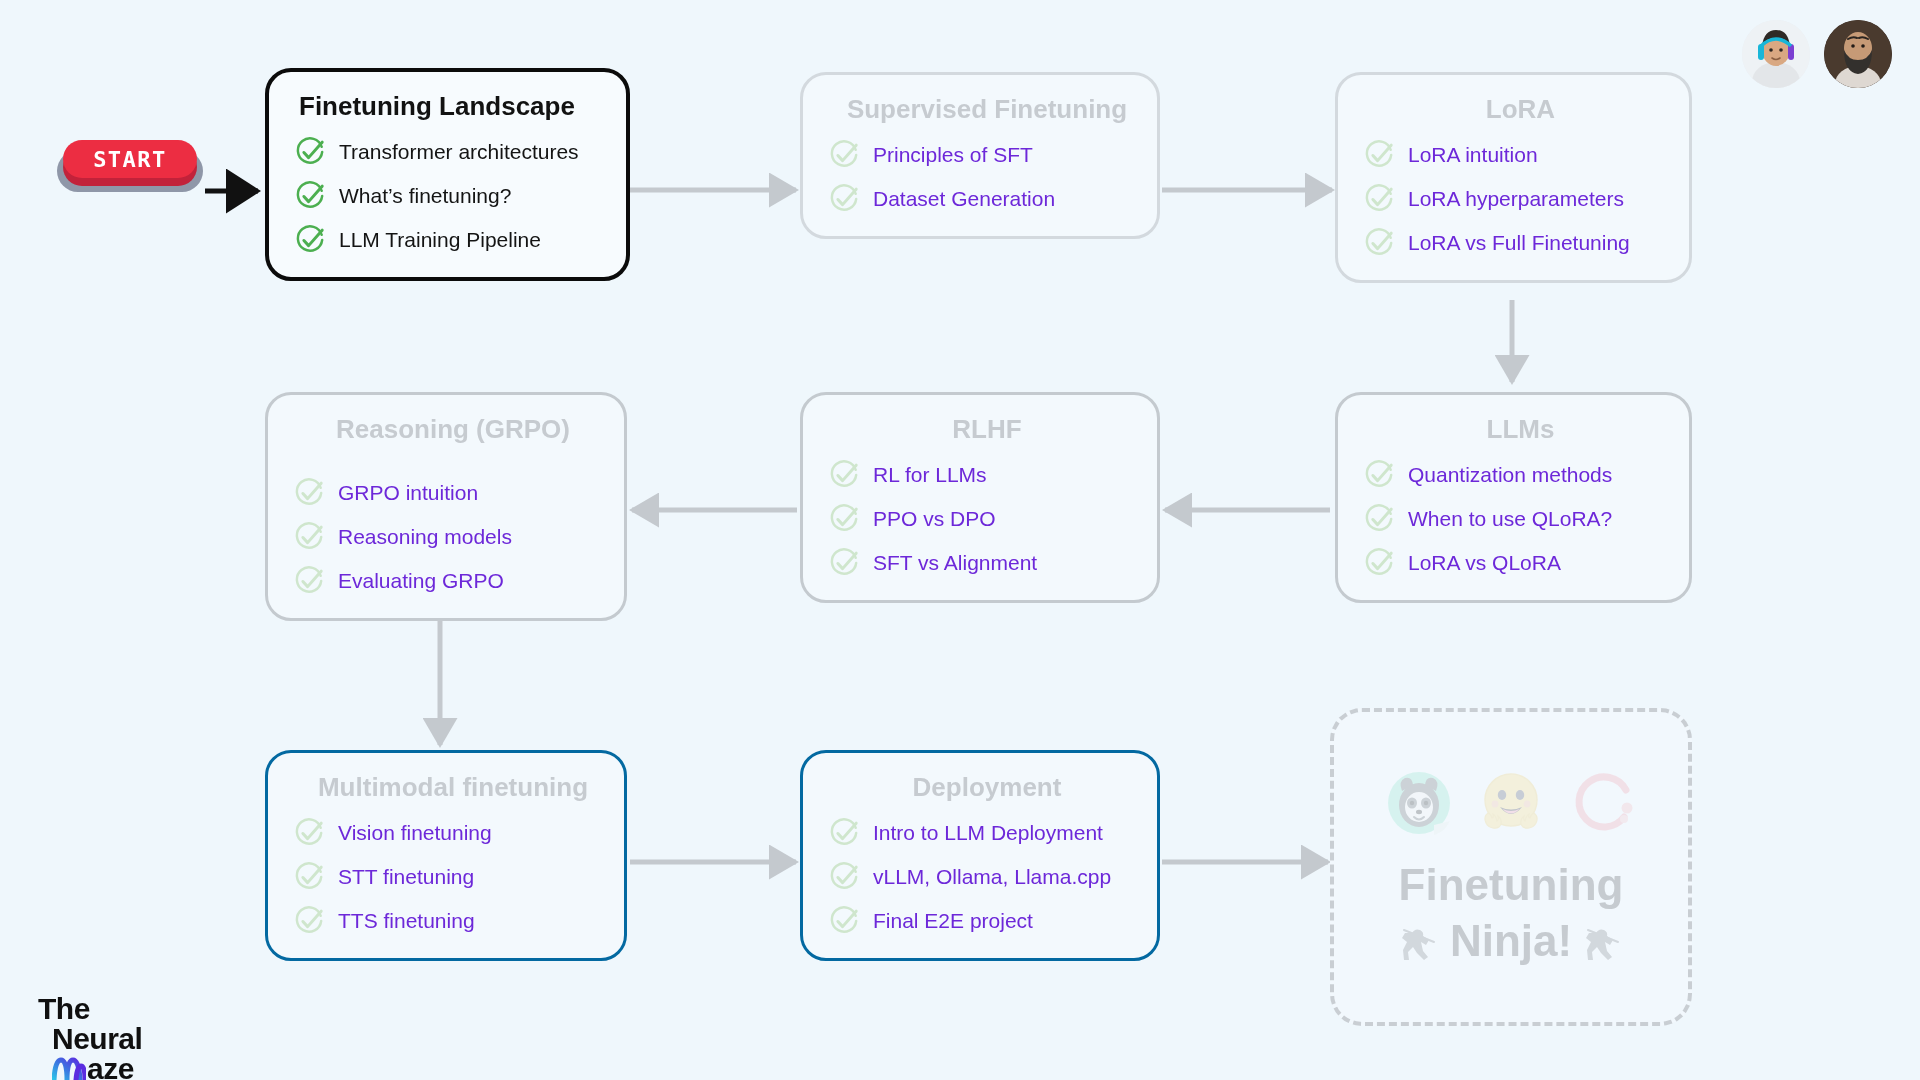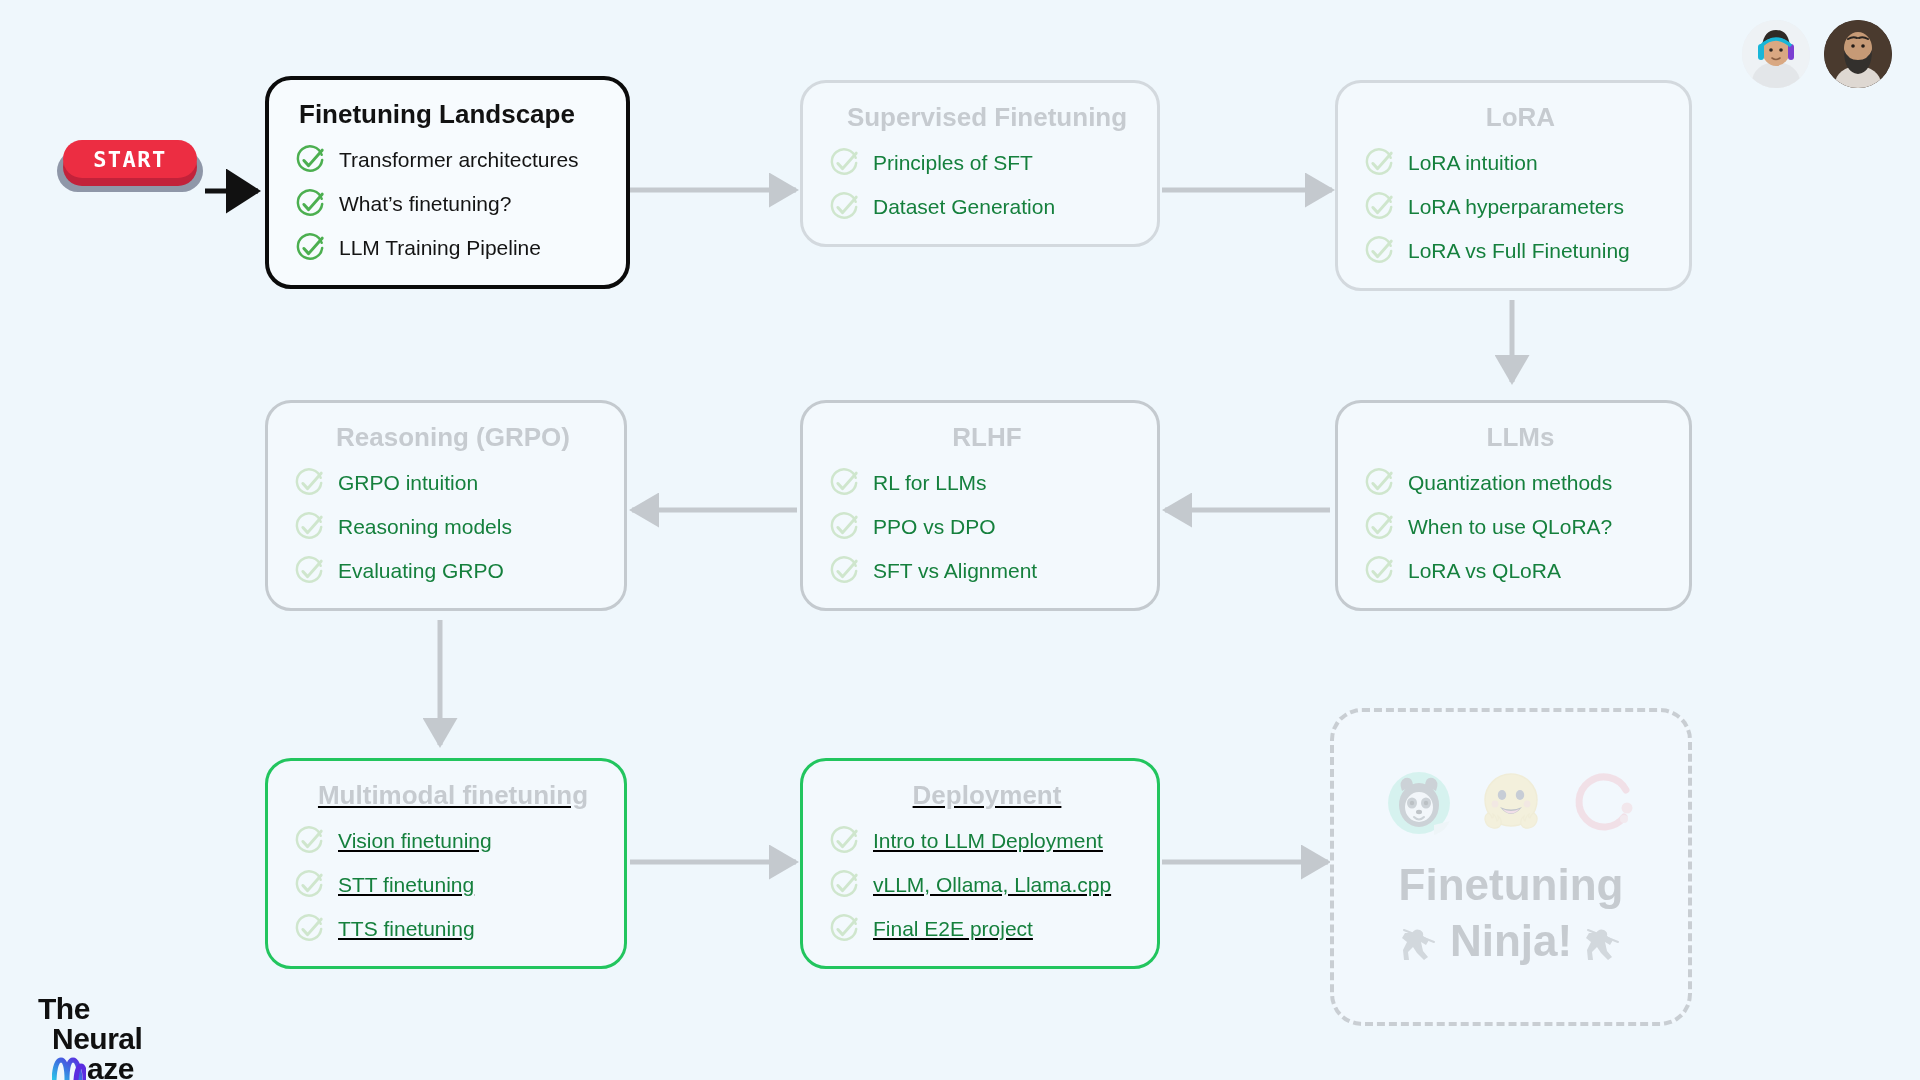--- a/index.html
+++ b/index.html
@@ -74,35 +74,33 @@
   }
 
   
   .card {
     position: absolute;
     background: #f3f9fd;
     border-radius: 26px;
     padding: 20px 12px 22px 26px;
     display: flex;
     flex-direction: column;
-    margin-top: 8px;
   }
   .card.active {
     border: 4px solid #0b0b0b;
     background: #f7fbfe;
   }
   .card.row1 {
     border: 3px solid #d3d9de;
   }
   .card.row2 {
     border: 3px solid #c4cacf;
   }
   .card.row3 {
-    border: 3px solid #22c55e;
-    text-decoration: underline;
+    border: 3px solid #0369a1;
   }
 
   .card-title {
     font-weight: bold;
     font-size: 26px;
     line-height: 1.1;
     margin-bottom: 16px;
     white-space: nowrap;
   }
   .card.active .card-title {
@@ -129,21 +127,21 @@
     flex: 0 0 auto;
     width: 30px;
     height: 30px;
   }
   .item-label {
     font-size: 21px;
     line-height: 1.15;
     white-space: nowrap;
   }
   .card.active .item-label { color: #141414; }
-  .card:not(.active) .item-label { color: #15803d; }
+  .card:not(.active) .item-label { color: #6d28d9; }
 
   
   #ninja-card {
     position: absolute;
     left: 1330px;
     top: 708px;
     width: 362px;
     height: 318px;
     border: 4px dashed #c9ced3;
     border-radius: 32px;
@@ -348,21 +346,21 @@
           <svg viewBox="0 0 32 32" width="30" height="30">
             <path d="M28.5 10.5 A13 13 0 1 0 29 16" fill="none" stroke="#cfe6cd" stroke-width="2.6" stroke-linecap="round"></path>
             <path d="M9.5 16.5 L14.5 22 L29 5.5" fill="none" stroke="#cfe6cd" stroke-width="3.2" stroke-linecap="round" stroke-linejoin="round"></path>
           </svg>
         </span>
         <span class="item-label">LoRA vs Full Finetuning</span>
       </div>
     </div>
   </div>
 
-  <div class="card row2" id="card-reasoning-grpo" style="left:265px; top:392px; width:362px;">
+  <div class="card row2" id="card-reasoning-grpo" style="left:265px; top:392px; width:362px;gap:18px;">
     <div class="card-title">Reasoning (GRPO)</div>
     <div class="card-items">
       <div class="card-item">
         <span class="check-icon">
           <svg viewBox="0 0 32 32" width="30" height="30">
             <path d="M28.5 10.5 A13 13 0 1 0 29 16" fill="none" stroke="#cfe6cd" stroke-width="2.6" stroke-linecap="round"></path>
             <path d="M9.5 16.5 L14.5 22 L29 5.5" fill="none" stroke="#cfe6cd" stroke-width="3.2" stroke-linecap="round" stroke-linejoin="round"></path>
           </svg>
         </span>
         <span class="item-label">GRPO intuition</span>

